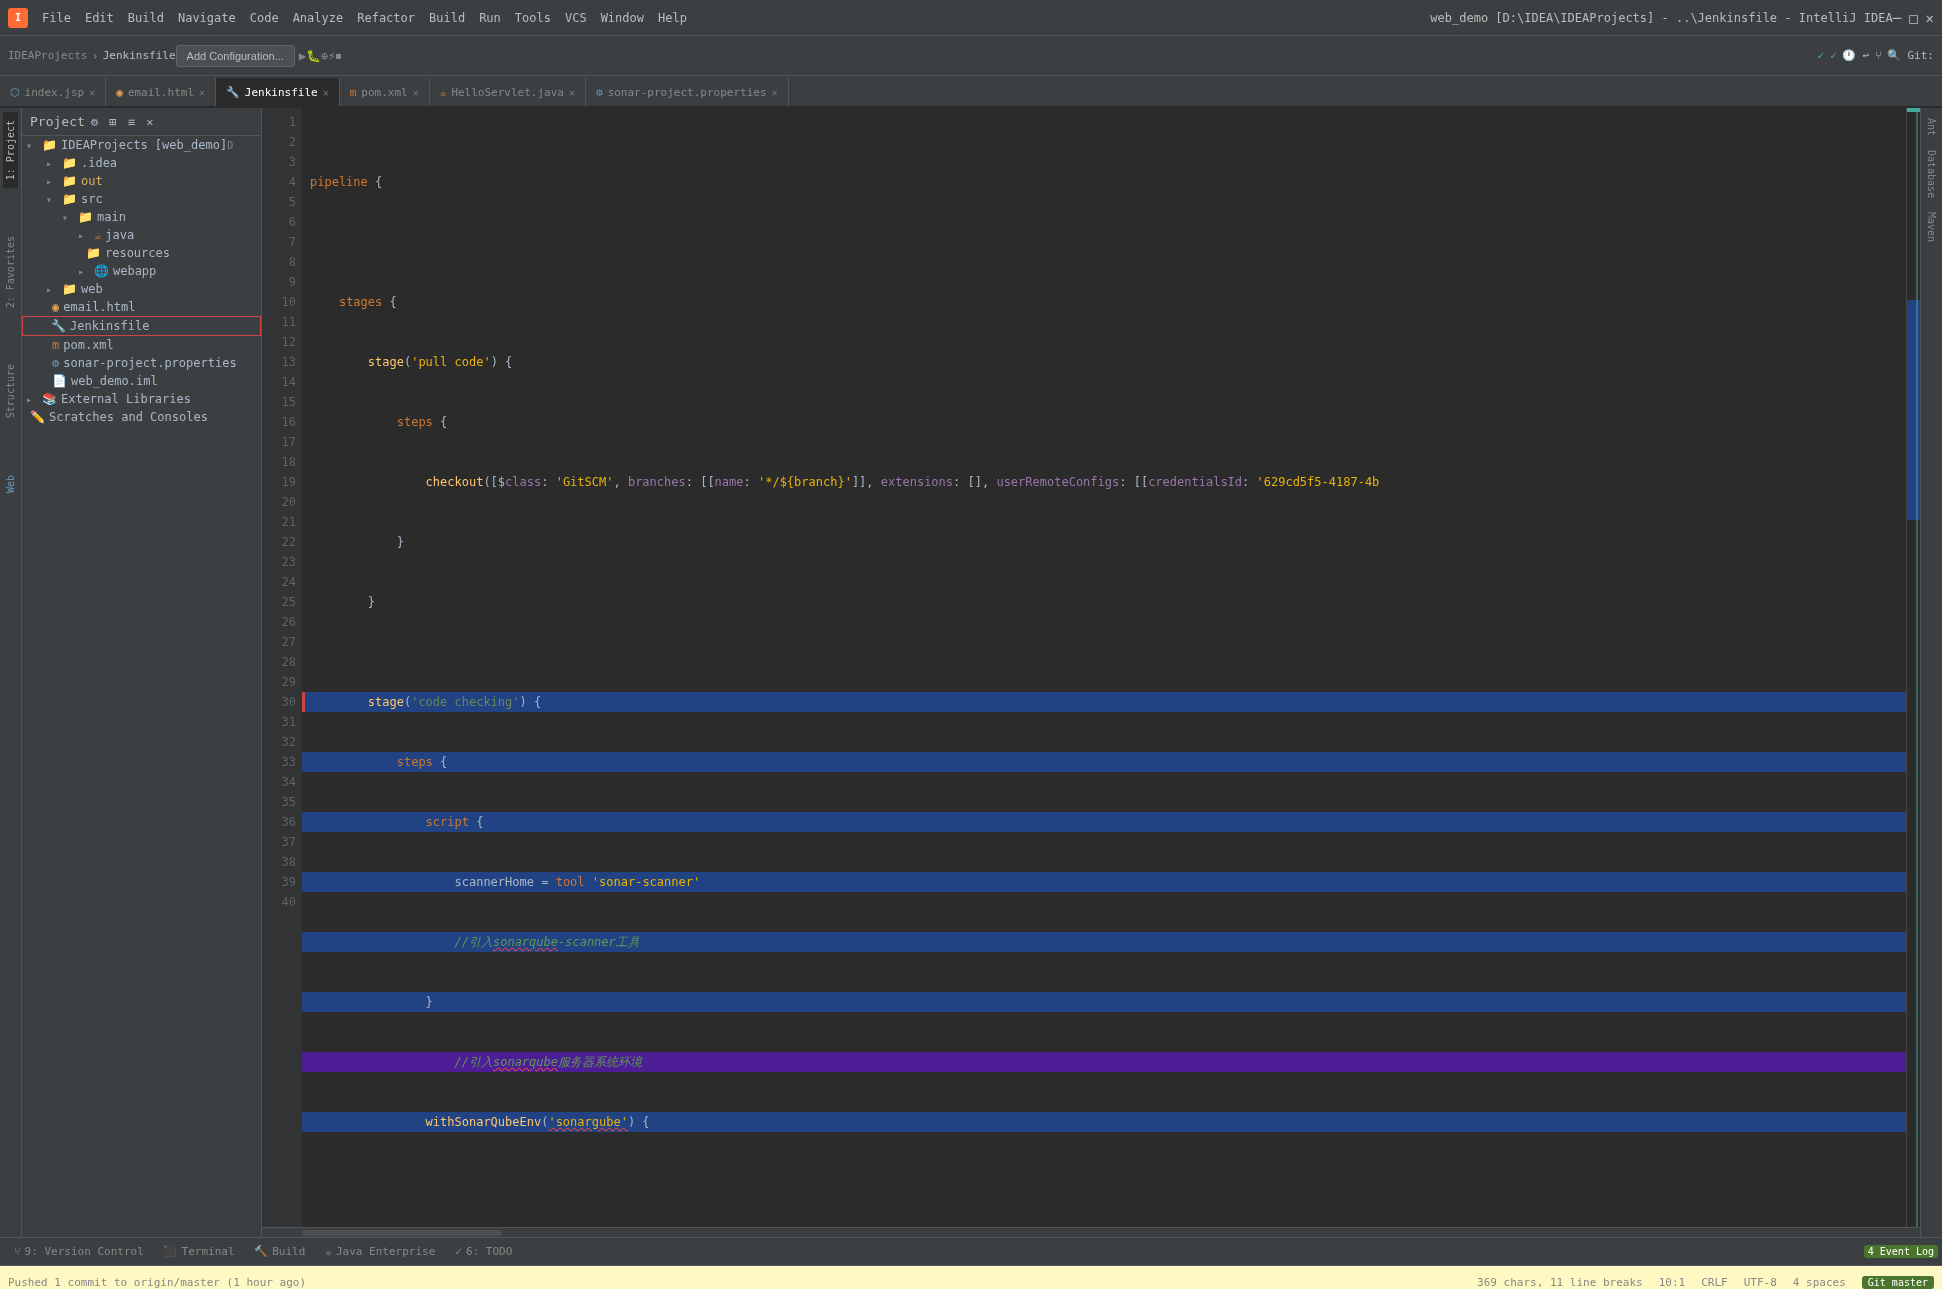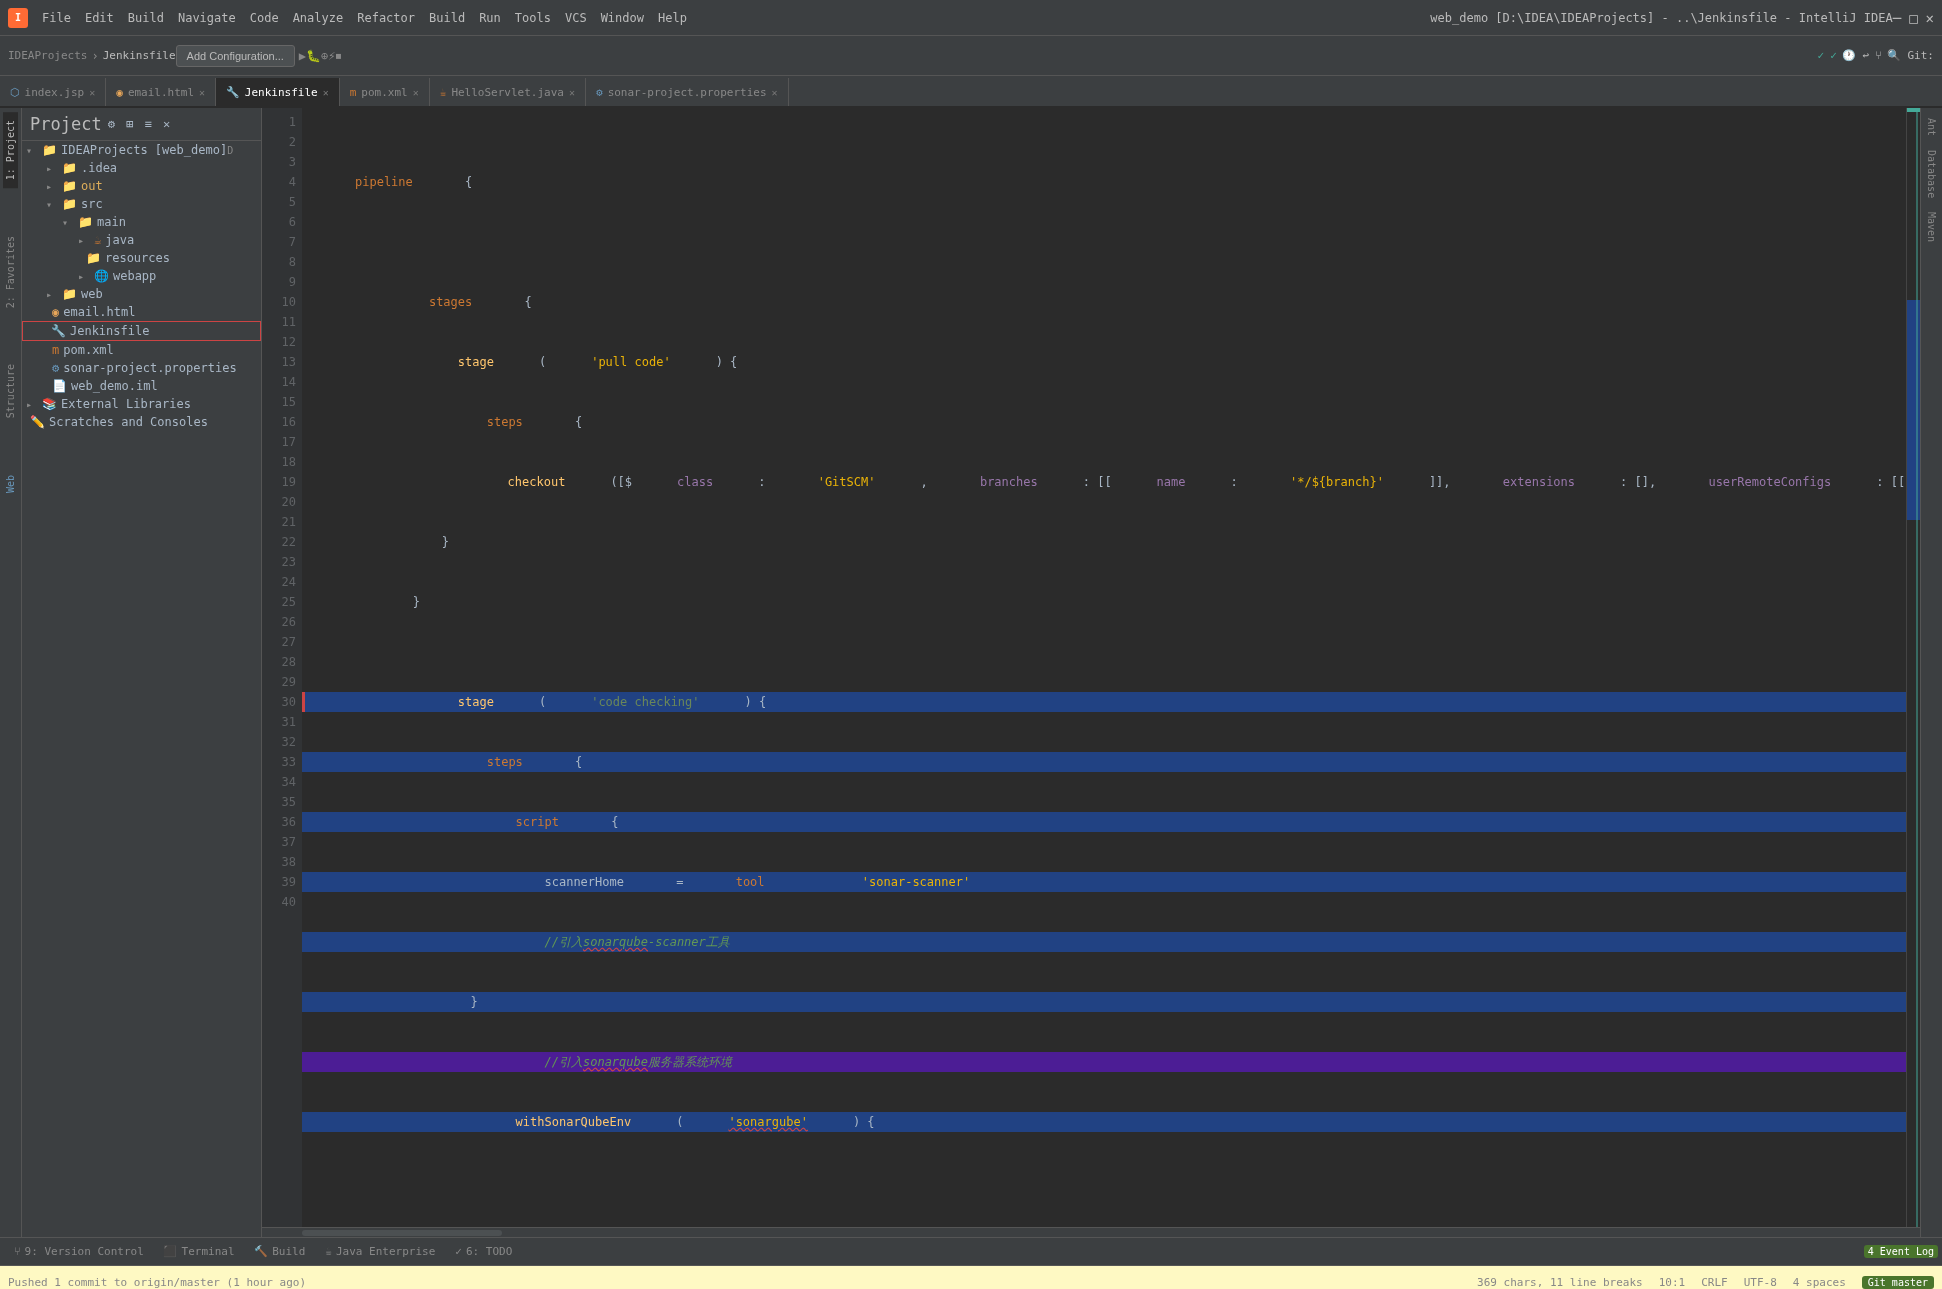--- a/index.html
+++ b/index.html
@@ -32,21 +32,21 @@
     .sidebar-icon { font-size: 12px; cursor: pointer; padding: 2px; }
 
     
     .tree-item { display: flex; align-items: center; padding: 2px 4px; cursor: pointer; font-size: 12px; color: #a9b7c6; }
     .tree-arrow { width: 16px; display: inline-block; font-size: 10px; color: #888; }
 
     
     #editor-container { flex: 1; display: flex; flex-direction: column; overflow: hidden; }
     #editor { display: flex; flex: 1; overflow: hidden; background: #2b2b2b; }
     #line-numbers { background: #313335; width: 40px; color: #606366; font-size: 12px; line-height: 20px; padding: 4px 6px 4px 2px; text-align: right; user-select: none; overflow: hidden; flex-shrink: 0; }
-    .code-line { white-space: pre; height: 20px; display: flex; align-items: flex-start; gap: 45px; }
+    .code-line { white-space: pre; height: 20px; display: flex; align-items: flex-start; }
 
     
     .kw { color: #cc7832; } 
     .str { color: #eab308; } 
     .fn { color: #ffc66d; } 
     .cm { color: #629755; font-style: italic; } 
     .param { color: #9876aa; } 
     .plain { color: #a9b7c6; }
     .var { color: #a9b7c6; }
     .left-tab { writing-mode: vertical-rl; transform: rotate(180deg); font-size: 10px; color: #888; padding: 8px 2px; cursor: pointer; white-space: nowrap; }
@@ -166,21 +166,21 @@
 
   <div id="left-sidebar-tabs">
     <div class="left-tab active">1: Project</div>
     <div class="left-tab" style="margin-top: 40px;">2: Favorites</div>
     <div class="left-tab" style="margin-top: 40px;">Structure</div>
     <div class="left-tab" style="margin-top: 40px; color: #6897bb;">Web</div>
   </div>
 
   <div id="sidebar">
     <div id="sidebar-header">
-      <span style="color:#bbb;font-size:17px;">Project</span>
+      <span style="color:#bbb;font-size:13px;">Project</span>
       <div id="sidebar-icons">
         <span class="sidebar-icon">⚙</span>
         <span class="sidebar-icon">⊞</span>
         <span class="sidebar-icon">≡</span>
         <span class="sidebar-icon">✕</span>
       </div>
     </div>
 
     <div class="tree-item">
       <span class="tree-arrow">▾</span>

